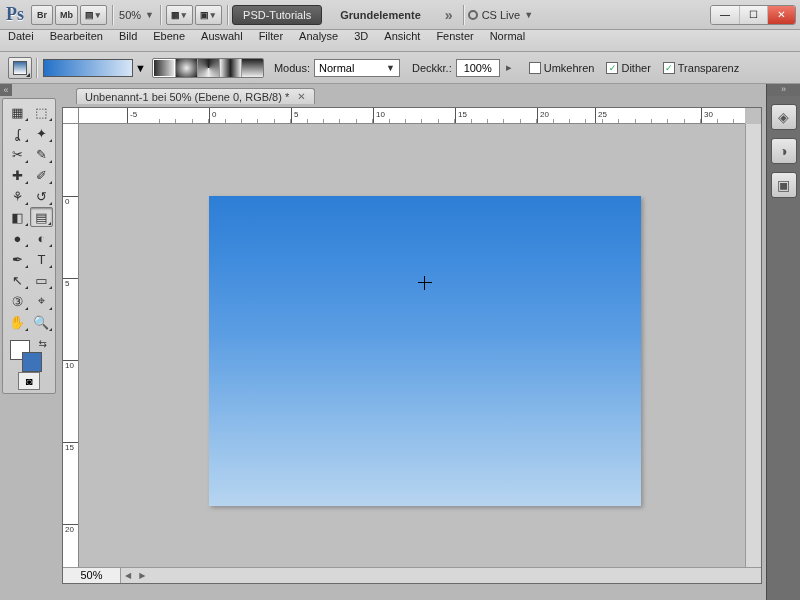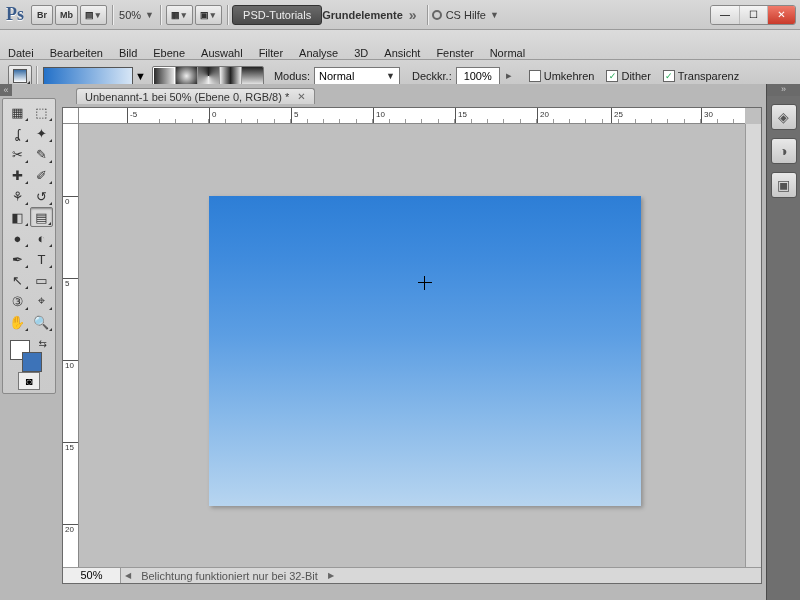--- a/index.html
+++ b/index.html
@@ -4,31 +4,31 @@
 <style>
   * { margin:0; padding:0; box-sizing:border-box; font-family:"Segoe UI",Tahoma,sans-serif; font-size:11px; }
   body { background:#b8b8b8; width:800px; height:600px; overflow:hidden; }
   .titlebar { height:30px; background:linear-gradient(#d9d9d9,#cacaca); border-bottom:1px solid #9a9a9a; display:flex; align-items:center; padding:0 4px; }
   .titlebar .ps { font-family:Georgia,serif; font-size:18px; font-weight:bold; color:#3a5b8a; text-shadow:0 1px 0 #fff; margin:0 6px 0 2px; }
   .tbtn { background:linear-gradient(#f0f0f0,#d0d0d0); border:1px solid #888; border-radius:2px; height:20px; min-width:22px; display:flex; align-items:center; justify-content:center; margin:17px 1px; font-size:9px; font-weight:bold; color:#333; padding:0 4px; }
   .tsep { width:1px; height:20px; background:#9a9a9a; margin:0 4px; box-shadow:1px 0 0 #eee; }
   .titlebar .zoom { color:#333; margin:0 2px; }
   .titlebar .chev { color:#555; font-size:9px; margin:0 2px; }
   .wstab { background:linear-gradient(#6a6a6a,#4a4a4a); color:#eee; border:1px solid #333; border-radius:3px; padding:2px 10px; height:20px; display:flex; align-items:center; }
-  .wslabel { color:#333; margin:0 0; font-weight:bold; }
+  .wslabel { color:#333; margin:0 18px; font-weight:bold; }
   .dblchev { color:#666; font-size:14px; font-weight:bold; margin:0 6px; }
   .cslive { display:flex; align-items:center; color:#333; }
   .cslive .dot { width:10px; height:10px; border-radius:50%; border:2px solid #666; margin-right:4px; }
   .winbtns { display:flex; margin-left:6px; border:1px solid #888; border-radius:3px; overflow:hidden; }
   .winbtns div { width:28px; height:18px; display:flex; align-items:center; justify-content:center; background:linear-gradient(#f4f4f4,#d8d8d8); border-left:1px solid #bbb; font-size:10px; }
   .winbtns div:first-child { border-left:none; }
   .winbtns .close { background:linear-gradient(#f07a6a,#c93a2a); color:#fff; }
   .spacer { flex:1; }
 
-  .menubar { height:30px; background:linear-gradient(#dcdcdc,#cfcfcf); border-bottom:1px solid #9a9a9a; display:flex; align-items:flex-end; padding:0 8px; color:#222; }
+  .menubar { height:22px; background:linear-gradient(#dcdcdc,#cfcfcf); border-bottom:1px solid #9a9a9a; display:flex; align-items:flex-start; padding:0 8px; color:#222; }
   .menubar span { margin-right:16px; }
 
   .optbar { height:32px; background:linear-gradient(#d4d4d4,#c6c6c6); border-bottom:1px solid #9a9a9a; display:flex; align-items:center; padding:0 8px; }
   .toolchip { width:24px; height:22px; background:linear-gradient(#eee,#ccc); border:1px solid #777; border-radius:2px; display:flex; align-items:center; justify-content:center; position:relative; }
   .toolchip .tri { position:absolute; right:1px; bottom:1px; width:0; height:0; border-left:4px solid transparent; border-bottom:4px solid #333; }
   .gswatch { width:14px; height:14px; background:linear-gradient(#3a6ea5,#fff); border:1px solid #555; }
   .gradpreview { width:90px; height:18px; border:1px solid #555; background:linear-gradient(90deg,#2471c8,#d7e6f6); margin:0 2px; }
   .gradstyles { display:flex; border:1px solid #777; border-radius:2px; overflow:hidden; margin:0 6px; }
   .gradstyles div { width:22px; height:18px; border-left:1px solid #999; }
   .gradstyles div:first-child { border-left:none; background:linear-gradient(90deg,#222,#eee); box-shadow:inset 0 0 0 1px #fff; }
@@ -99,21 +99,21 @@
   <span class="tsep"></span>
   <div class="tbtn">▦<span class="chev">▾</span></div>
   <div class="tbtn">▣<span class="chev">▾</span></div>
   <span class="tsep"></span>
   <div class="wstab">PSD-Tutorials</div>
   <span class="wslabel">Grundelemente</span>
   <span class="dblchev">»</span>
   <span class="tsep"></span>
   <div class="cslive">
       <span class="dot"></span>
-      <span>CS Hilfe</span>
+      <span>CS Live</span>
       <span class="chev" style="margin-left:4px">▼</span>
     </div>
   <span class="spacer"></span>
   <div class="winbtns">
     <div>—</div>
     <div>☐</div>
     <div class="close">✕</div>
   </div>
 </div>
 
@@ -221,21 +221,21 @@
     <div class="canvaswrap">
       <div class="ruler-corner"></div>
       <div class="ruler-h">
           <div class="ticks" id="hticks">
             <div class="tick" style="left: 48px;">-5</div>
             <div class="tick" style="left: 130px;">0</div>
             <div class="tick" style="left: 212px;">5</div>
             <div class="tick" style="left: 294px;">10</div>
             <div class="tick" style="left: 376px;">15</div>
             <div class="tick" style="left: 458px;">20</div>
-            <div class="tick" style="left: 532px;">25</div>
+            <div class="tick" style="left: 516px;">25</div>
             <div class="tick" style="left: 622px;">30</div>
             <div class="tick minor" style="left: 80px;"></div>
             <div class="tick minor" style="left: 96.4px;"></div>
             <div class="tick minor" style="left: 112.8px;"></div>
             <div class="tick minor" style="left: 129.2px;"></div>
             <div class="tick minor" style="left: 145.6px;"></div>
             <div class="tick minor" style="left: 162px;"></div>
             <div class="tick minor" style="left: 178.4px;"></div>
             <div class="tick minor" style="left: 194.8px;"></div>
             <div class="tick minor" style="left: 211.2px;"></div>
@@ -277,18 +277,17 @@
         </div>
       <div class="scroll-v"></div>
       <div class="viewport">
         <div class="artboard">
           <div class="cursor"></div>
         </div>
       </div>
       <div class="scroll-h-area">
         <div class="zoomval">50%</div>
         <span class="tri">◀</span>
-        <span class="status">Belichtung funktioniert nur bei 32-Bit</span>
         <span class="tri">▶</span>
       </div>
     </div>
   </div>
 </div>
 
 </body></html>

